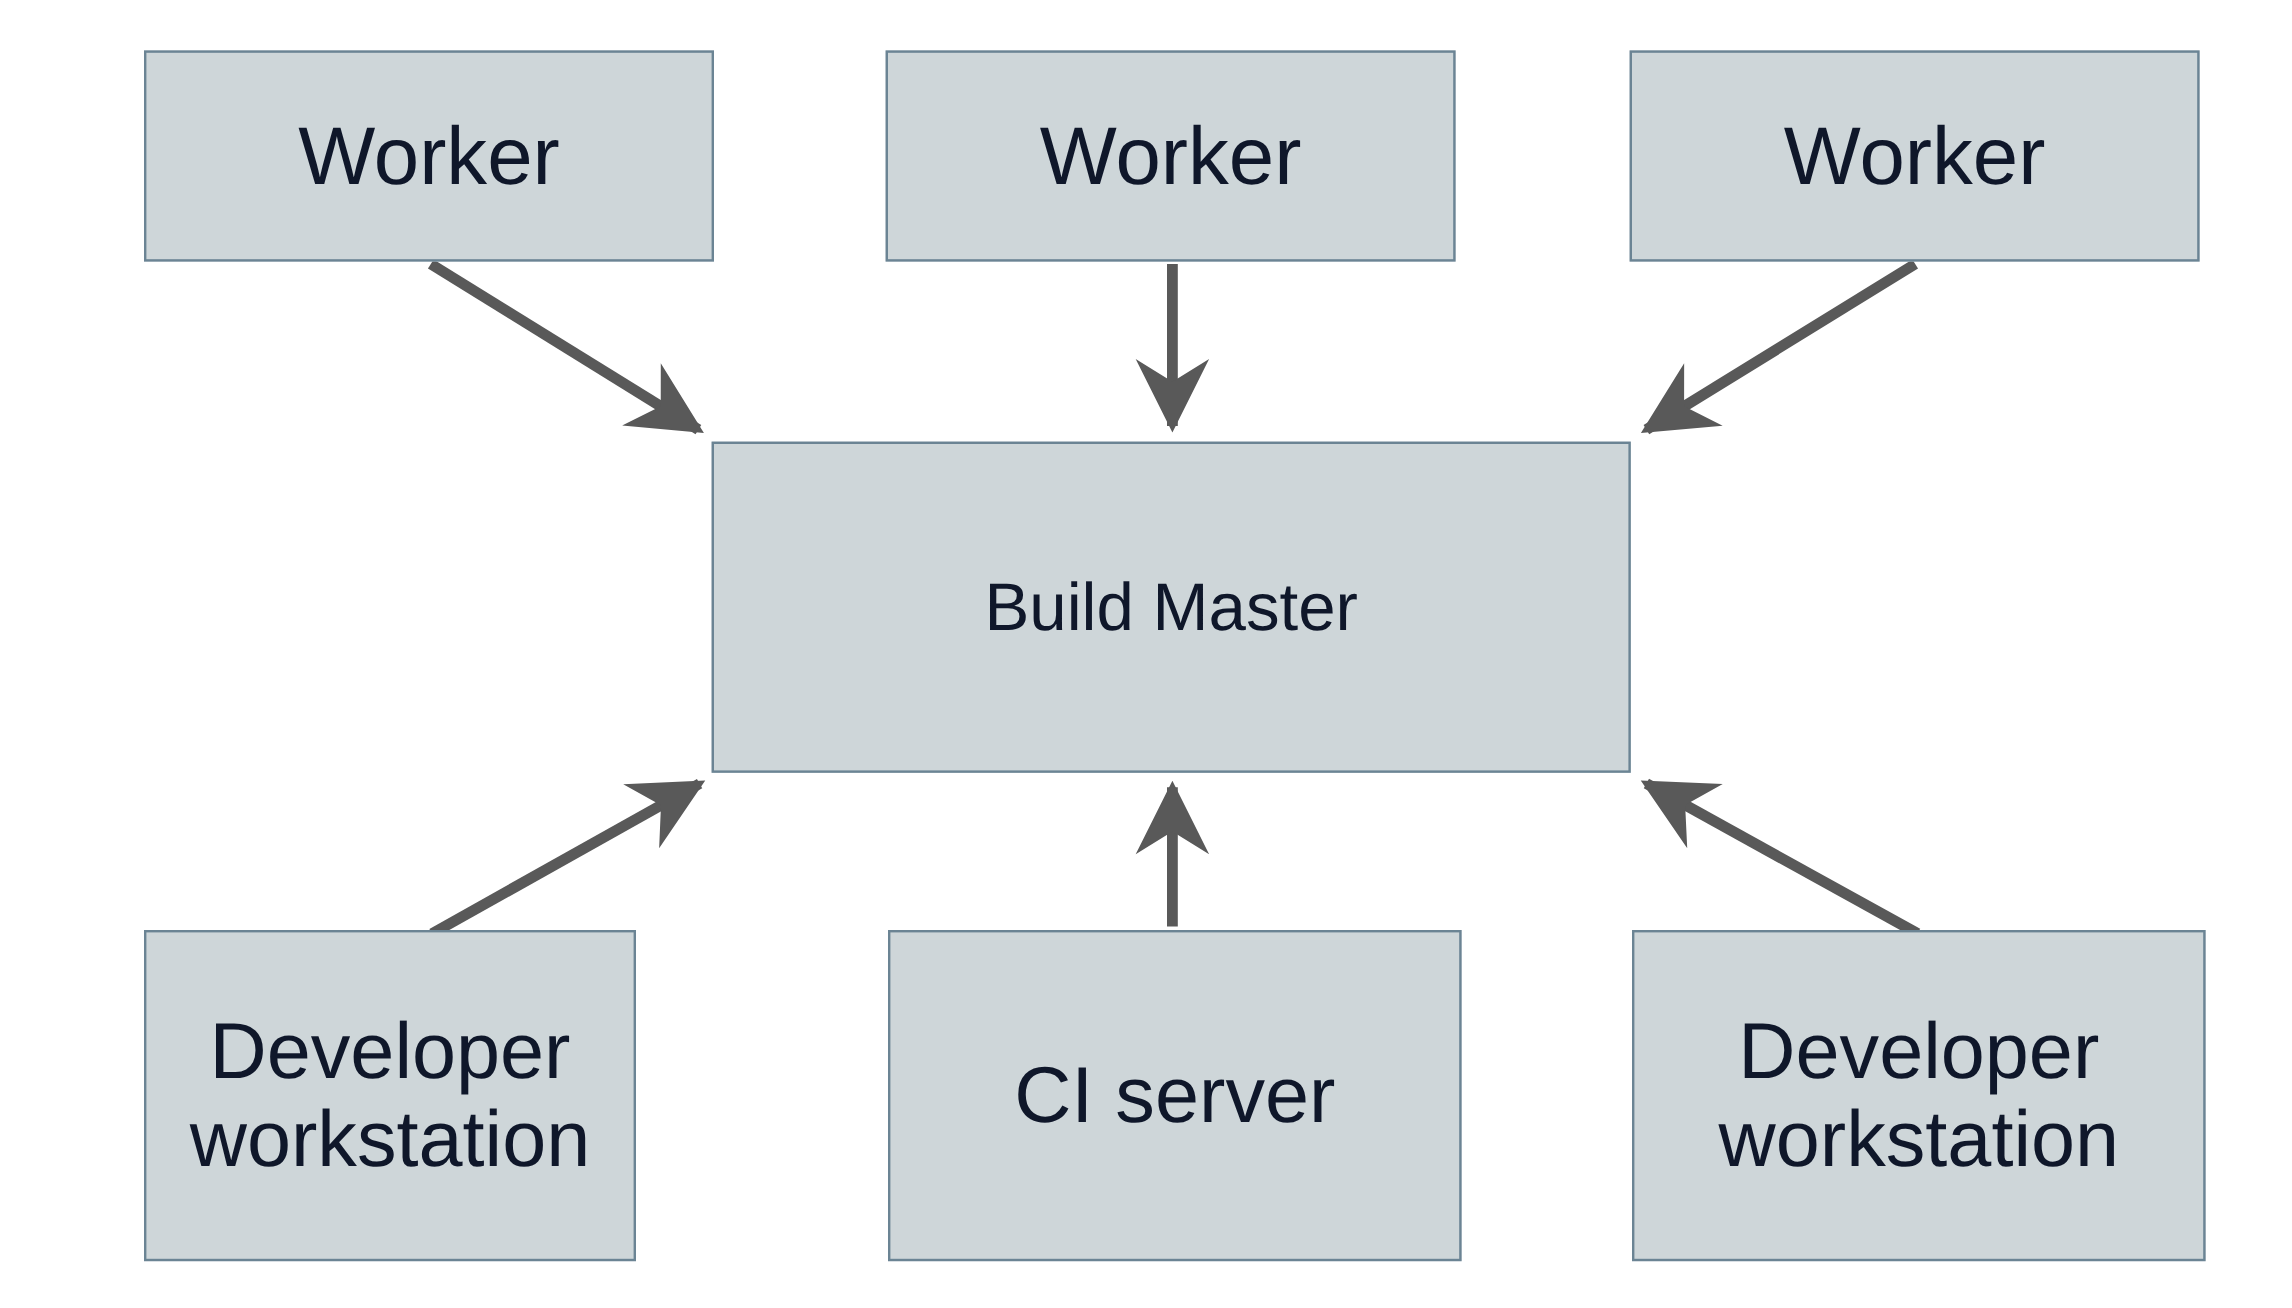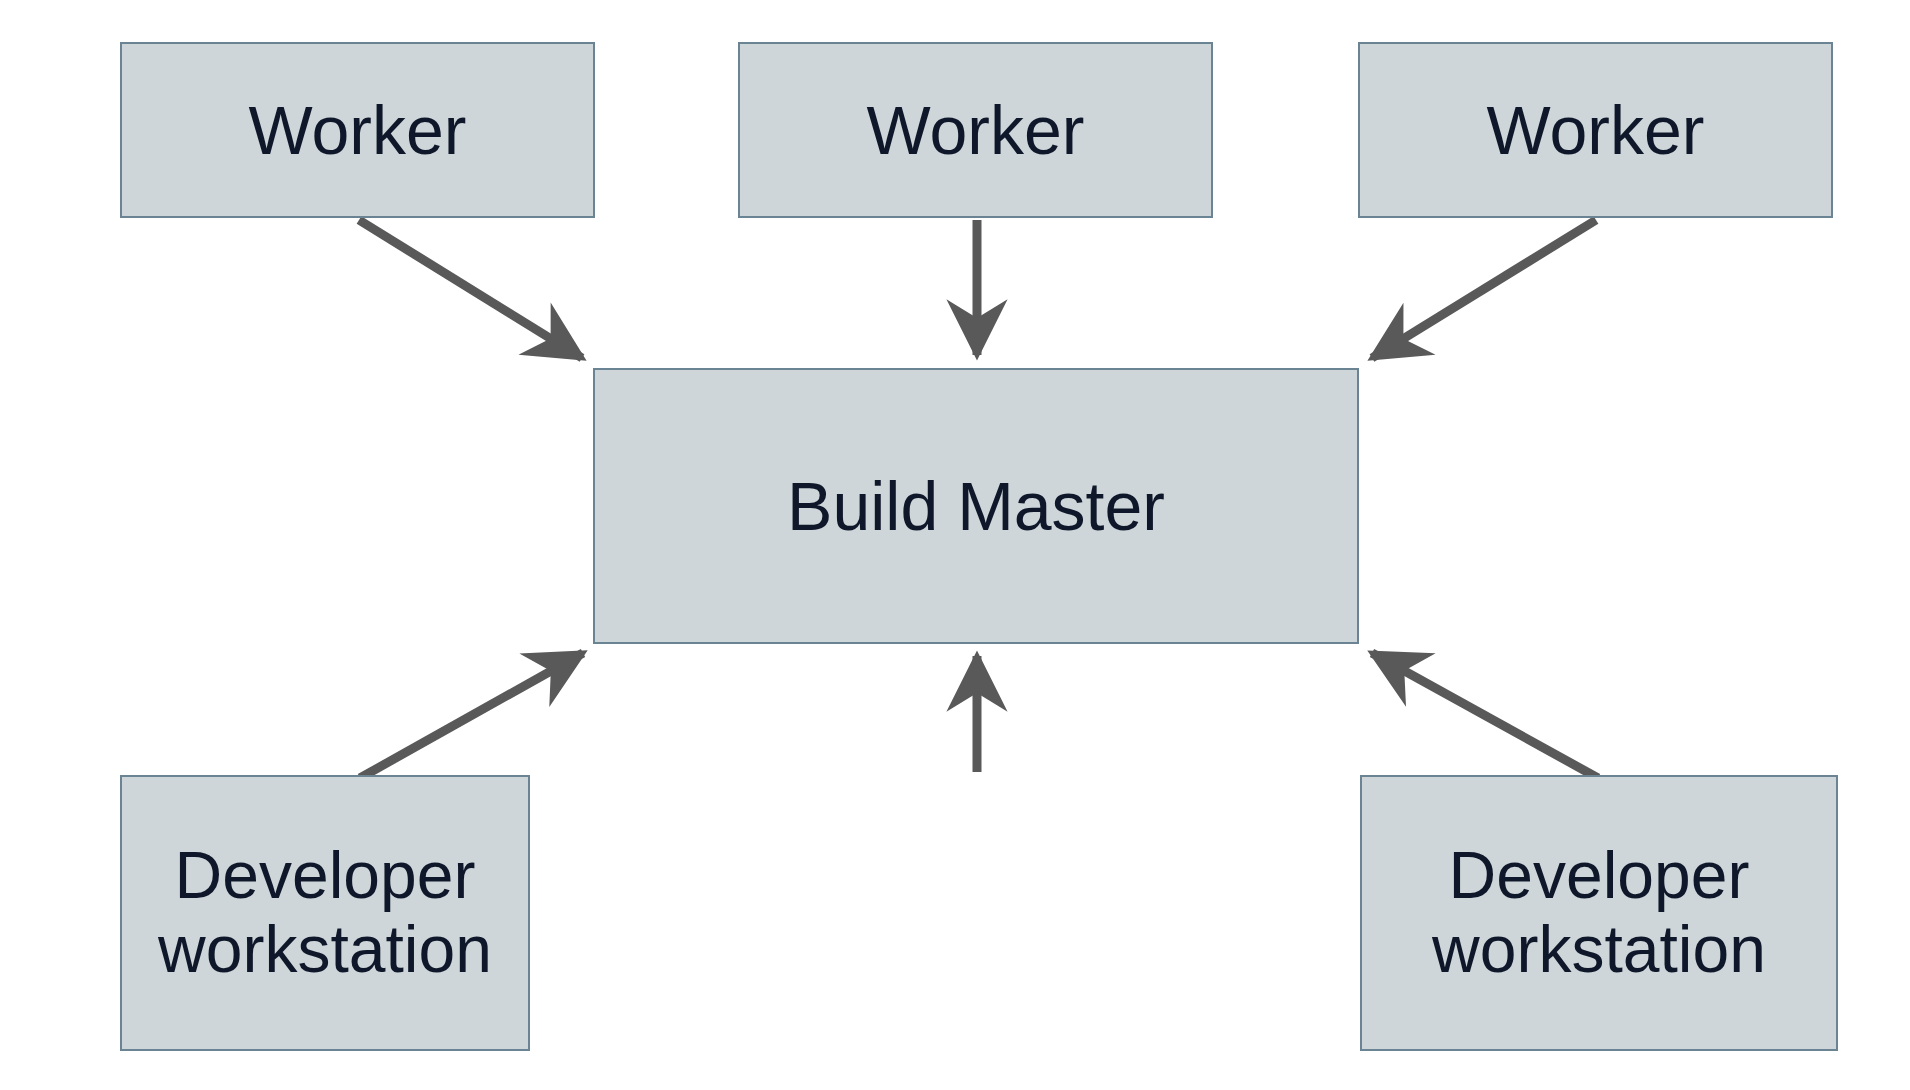--- a/index.html
+++ b/index.html
@@ -43,21 +43,21 @@
     white-space: pre-line;
     padding: 0 8px;
   }
 
   
   #node-worker-1 { left: 120px;  top: 42px;  width: 475px; height: 176px; font-size: 68px; }
   #node-worker-2 { left: 738px;  top: 42px;  width: 475px; height: 176px; font-size: 68px; }
   #node-worker-3 { left: 1358px; top: 42px;  width: 475px; height: 176px; font-size: 68px; }
 
   
-  #node-build-master { left: 593px; top: 368px; width: 766px; height: 276px; font-size: 68px; }
+  #node-build-master { left: 593px; top: 368px; width: 766px; height: 276px; font-size: 56px; }
 
   
   #node-dev-ws-left  { left: 120px;  top: 775px; width: 410px; height: 276px; font-size: 66px; }
   #node-ci-server    { left: 740px;  top: 775px; width: 478px; height: 276px; font-size: 66px; }
   #node-dev-ws-right { left: 1360px; top: 775px; width: 478px; height: 276px; font-size: 66px; }
 </style>
 </head>
 <body>
 
 <div id="canvas">
@@ -109,19 +109,22 @@
 
   <div class="node" id="node-build-master">
     <span class="node-label">Build Master</span>
   </div>
 
   <div class="node" id="node-dev-ws-left">
     <span class="node-label">Developer
 workstation</span>
   </div>
 
+  <div class="node" id="node-ci-server">
+    <span class="node-label">CI server</span>
+  </div>
 
   <div class="node" id="node-dev-ws-right">
     <span class="node-label">Developer
 workstation</span>
   </div>
 
 </div>
 
 </body></html>

